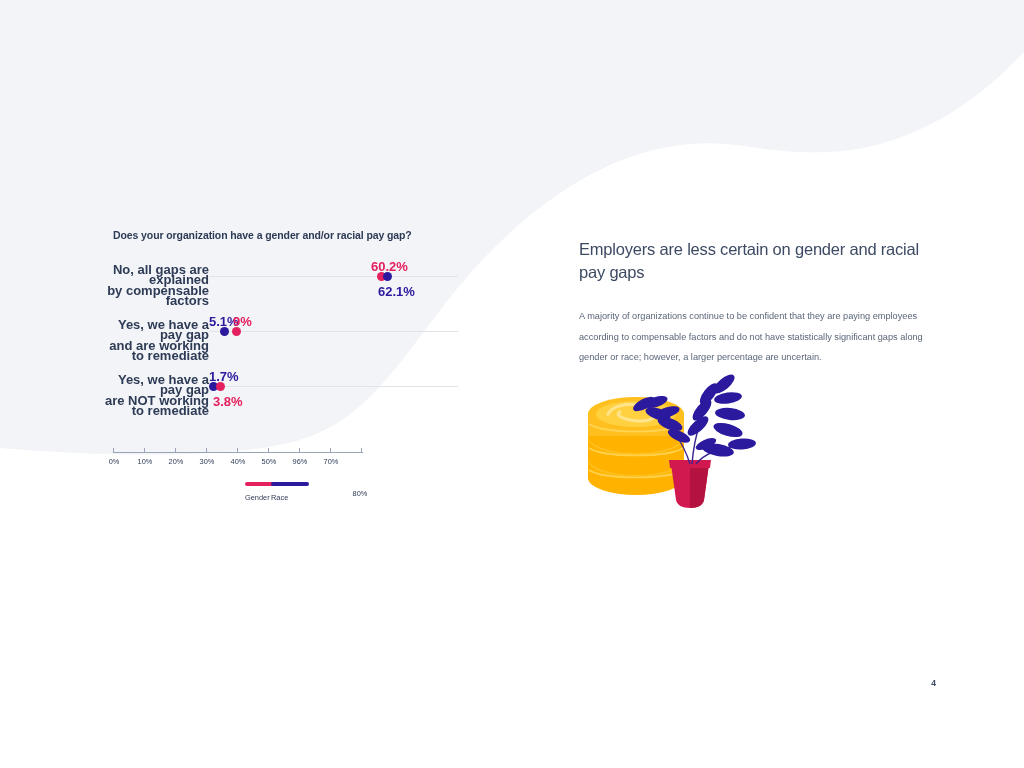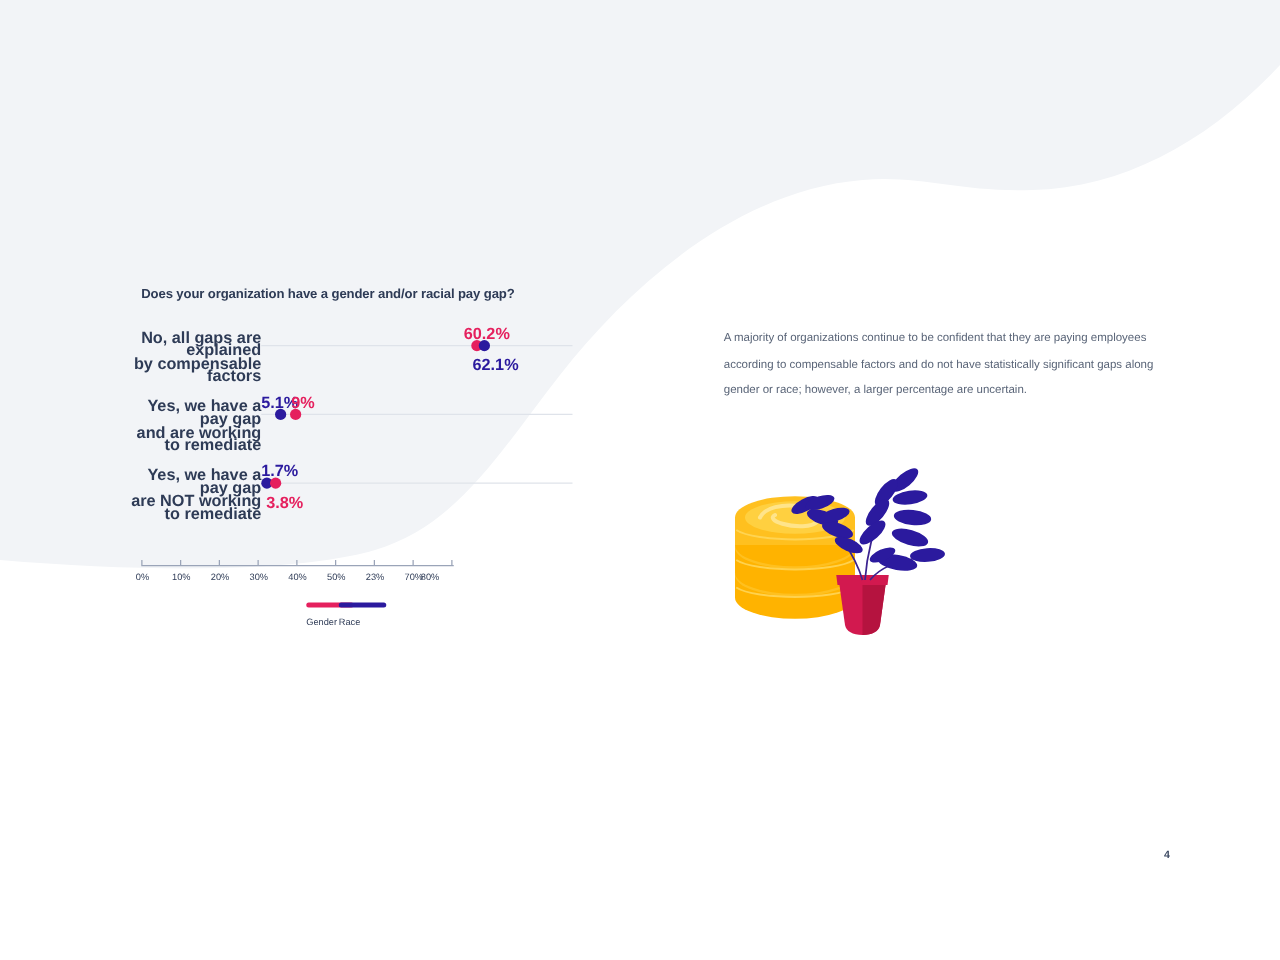--- a/index.html
+++ b/index.html
@@ -253,37 +253,38 @@
     <div class="tick" style="left:186px;"></div>
     <div class="tick" style="left:217px;"></div>
     <div class="tick" style="left:248px;"></div>
 
     <div class="tick-label" style="left:1px;">0%</div>
     <div class="tick-label" style="left:32px;">10%</div>
     <div class="tick-label" style="left:63px;">20%</div>
     <div class="tick-label" style="left:94px;">30%</div>
     <div class="tick-label" style="left:125px;">40%</div>
     <div class="tick-label" style="left:156px;">50%</div>
-    <div class="tick-label" style="left:187px;">23%</div>
+    <div class="tick-label" style="left:187px;">96%</div>
     <div class="tick-label" style="left:218px;">70%</div>
-    <div class="tick-label" style="left:231px;">80%</div>
+    <div class="tick-label" style="left:247px;margin-top:32px;">80%</div>
   </div>
 
   <div id="legend">
     <div class="legend-item" style="left:0px;margin-left:36px;">
       <div class="legend-swatch gender"></div>
       <div class="legend-text">Gender</div>
     </div>
     <div class="legend-item" style="left:62px;">
       <div class="legend-swatch race"></div>
       <div class="legend-text">Race</div>
     </div>
   </div>
 
   <div id="text-panel">
+    <h1 id="headline">Employers are less certain on gender and racial pay gaps</h1>
     <p id="body-copy">A majority of organizations continue to be confident that they are paying employees according to compensable factors and do not have statistically significant gaps along gender or race; however, a larger percentage are uncertain.</p>
   </div>
 
   <svg id="illustration" viewBox="0 0 192 138">
 
     <g>
 
       <ellipse cx="58" cy="106" rx="48" ry="17" fill="#ffb300"></ellipse>
       <rect x="10" y="88" width="96" height="18" fill="#ffb300"></rect>
       <ellipse cx="58" cy="88" rx="48" ry="17" fill="#ffc01f"></ellipse>

